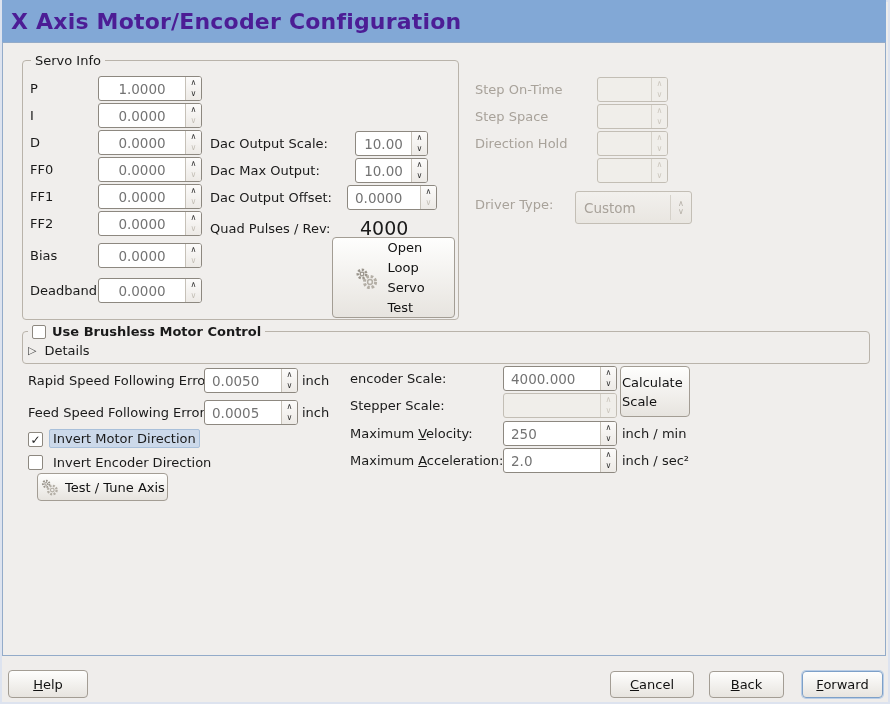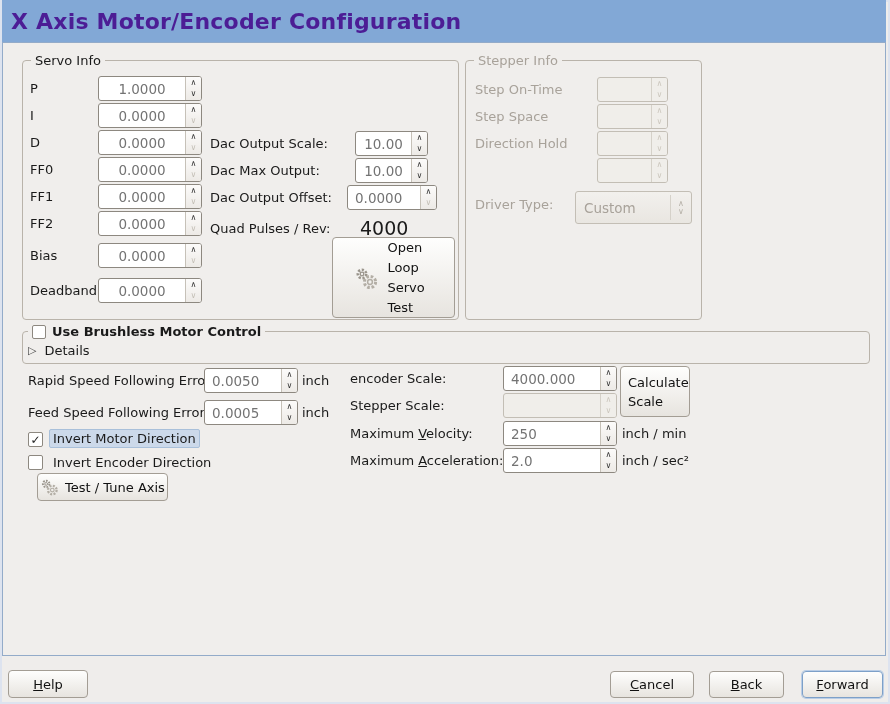--- a/index.html
+++ b/index.html
@@ -175,23 +175,20 @@
       <g fill="none">
         <circle cx="8" cy="9" r="4.2" stroke="#9a958c" stroke-width="2.6" stroke-dasharray="2.2 1.6"></circle>
         <circle cx="8" cy="9" r="1.8" stroke="#9a958c" stroke-width="1.3"></circle>
         <circle cx="16" cy="17" r="5.6" stroke="#b3aea5" stroke-width="3" stroke-dasharray="2.6 1.8"></circle>
         <circle cx="16" cy="17" r="2.4" stroke="#b3aea5" stroke-width="1.5"></circle>
       </g>
     </svg>
     <span class="stack-btn-text" style="width:46px;">Open Loop Servo Test</span>
   </div>
 
-  <div class="frame" style="left:465px;top:60px;width:235px;height:258px;">
-    <span class="legend gray">Stepper Info</span>
-  </div>
 
   <span class="lbl gray" style="left:475px;top:77px;">Step On-Time</span>
   <div class="spin la disabled" style="left:597px;top:77px;width:71px;">
     <span class="val">1000</span>
     <span class="arrows">
         <span>∧</span>
         <span>∨</span>
       </span>
   </div>
 
@@ -283,21 +280,21 @@
   </div>
 
   <span class="lbl" style="left:350px;top:366px;">encoder Scale:</span>
   <div class="spin la" style="left:503px;top:366px;width:114px;">
     <span class="val">4000.000</span>
     <span class="arrows">
         <span>∧</span>
         <span>∨</span>
       </span>
   </div>
-  <div class="btn" style="left:620px;top:366px;width:70px;height:51px;justify-content:flex-start;padding-left:7px;">
+  <div class="btn" style="left:620px;top:366px;width:70px;height:51px;justify-content:flex-start;padding-left:1px;">
     <span class="stack-btn-text" style="line-height:19px;">Calculate Scale</span>
   </div>
 
   <span class="lbl" style="left:350px;top:393px;">Stepper Scale:</span>
   <div class="spin la disabled" style="left:503px;top:393px;width:114px;">
     <span class="val">0.000</span>
     <span class="arrows">
         <span>∧</span>
         <span>∨</span>
       </span>

